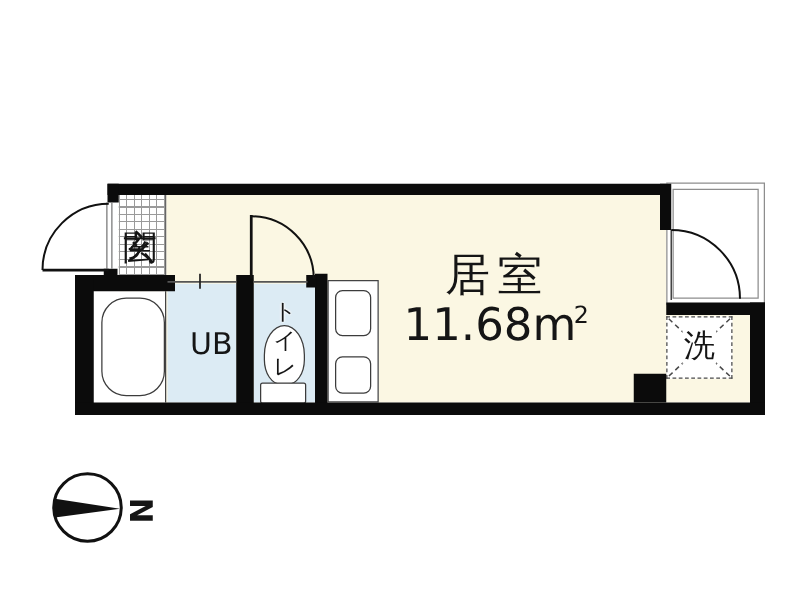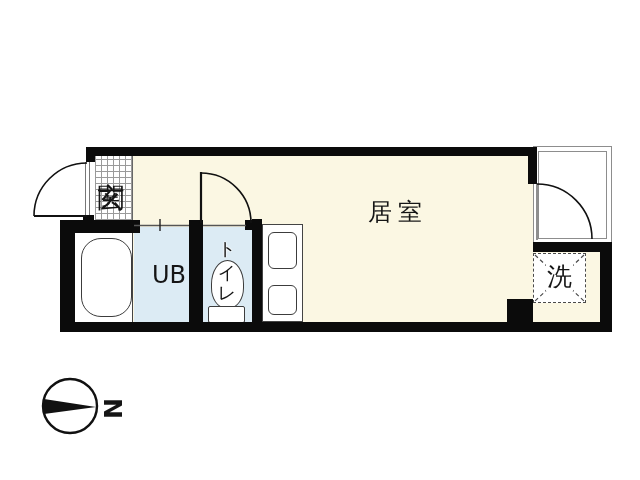--- a/index.html
+++ b/index.html
@@ -81,20 +81,23 @@
     <circle cx="70" cy="406" r="27" fill="#ffffff" stroke="#111" stroke-width="2.4"></circle>
     <polygon points="44,399 44,414 96,407" fill="#111"></polygon>
   </svg>
 
   <div class="label vtext" style="left:98px;top:161px;font-size:27px;letter-spacing:3px;">玄関</div>
 
   <div class="label center" style="left:134px;top:261px;width:70px;font-size:24px;">UB</div>
 
   <div class="label vtext" style="left:218px;top:229px;font-size:18px;letter-spacing:2px;text-shadow:0 0 2px #fff,0 0 2px #fff,0 0 2px #fff;">トイレ</div>
 
-  <div class="label center" style="left:328px;top:196px;width:140px;font-size:24px;letter-spacing:6px;">居室</div>
+  <div class="label center" style="left:328px;top:196px;width:140px;font-size:36px;letter-spacing:6px;">居室</div>
 
+  <div class="label center" style="left:312px;top:240px;width:170px;font-size:36px;">
+    <span>11.68</span><span>m</span><sup style="font-size:19px;vertical-align:14px;margin-left:-2px;">2</sup>
+  </div>
 
   <div class="label" style="left:546px;top:263px;font-size:25px;background:#fff;line-height:1.1;padding:0 1px;">洗</div>
 
   <div class="label" style="left:102px;top:394px;font-size:25px;font-weight:600;transform:rotate(90deg);transform-origin:50% 50%;">N</div>
 
 </div>
 
 </body></html>

